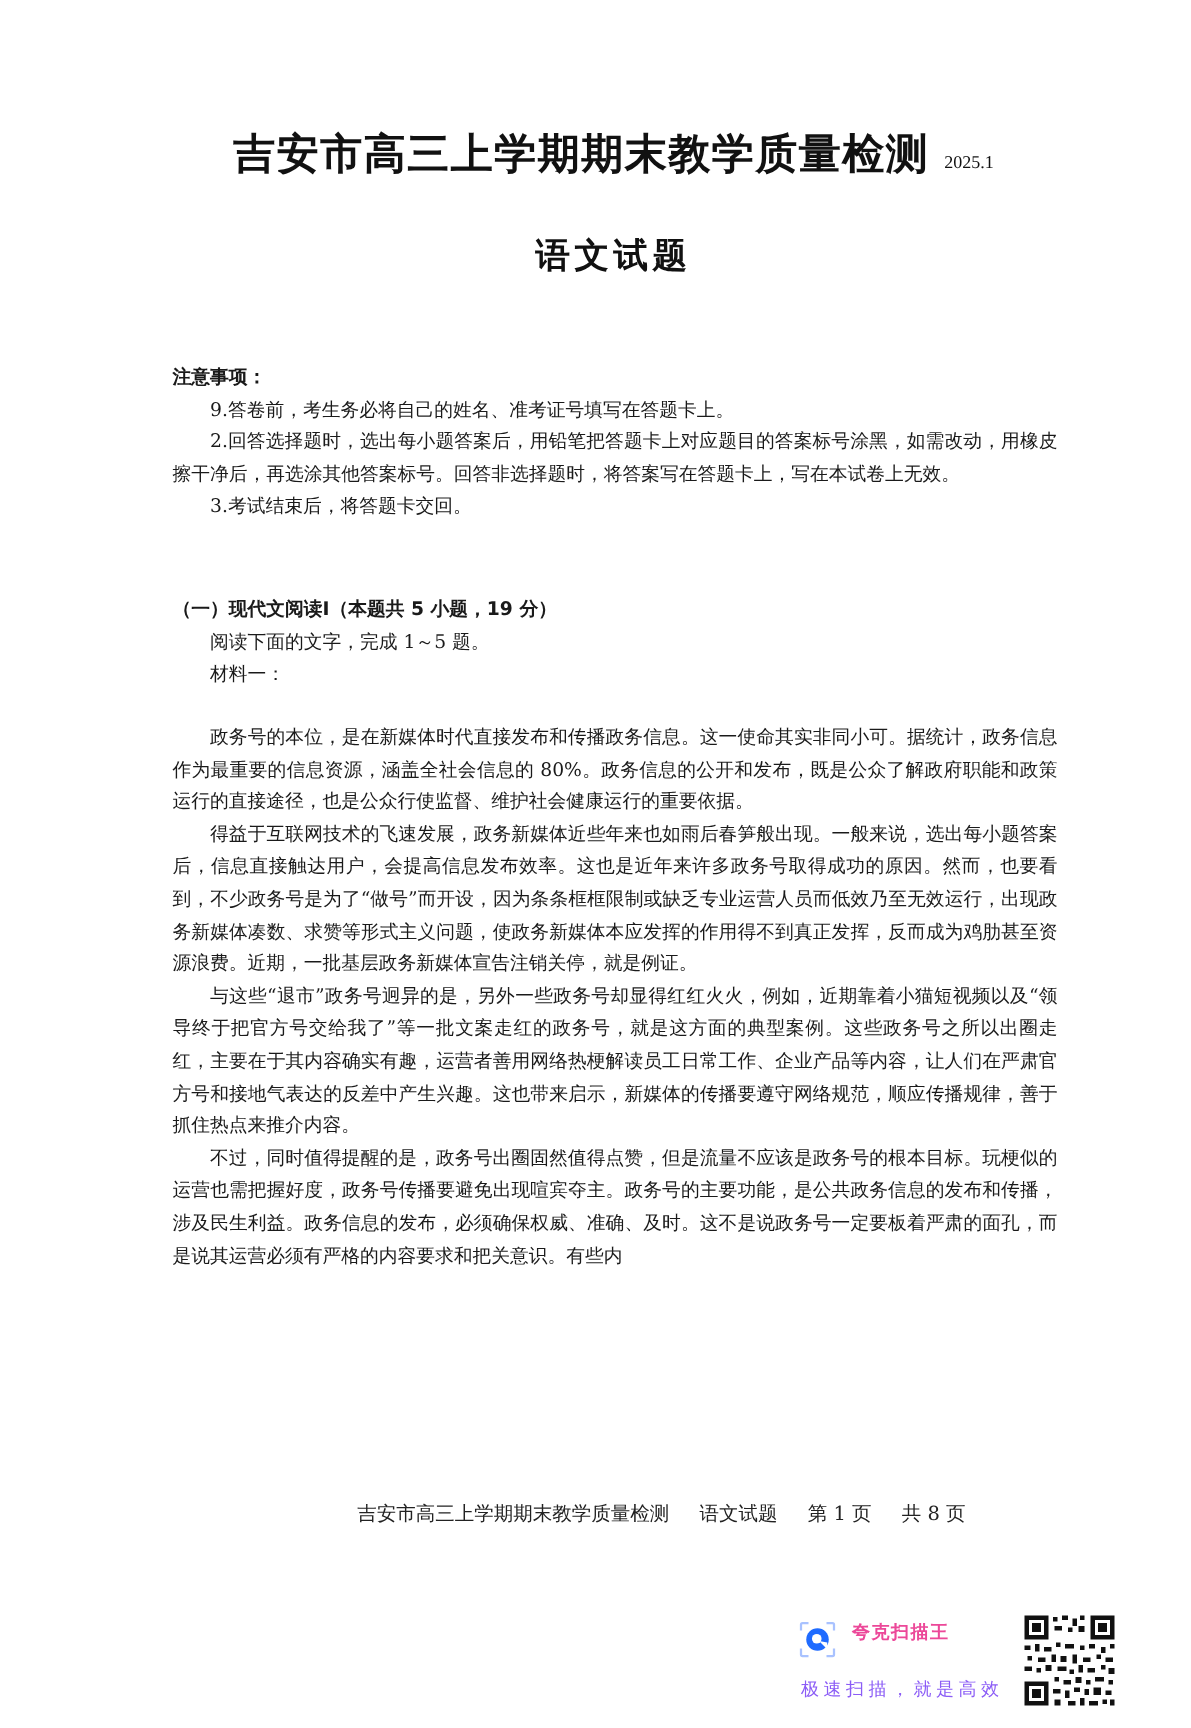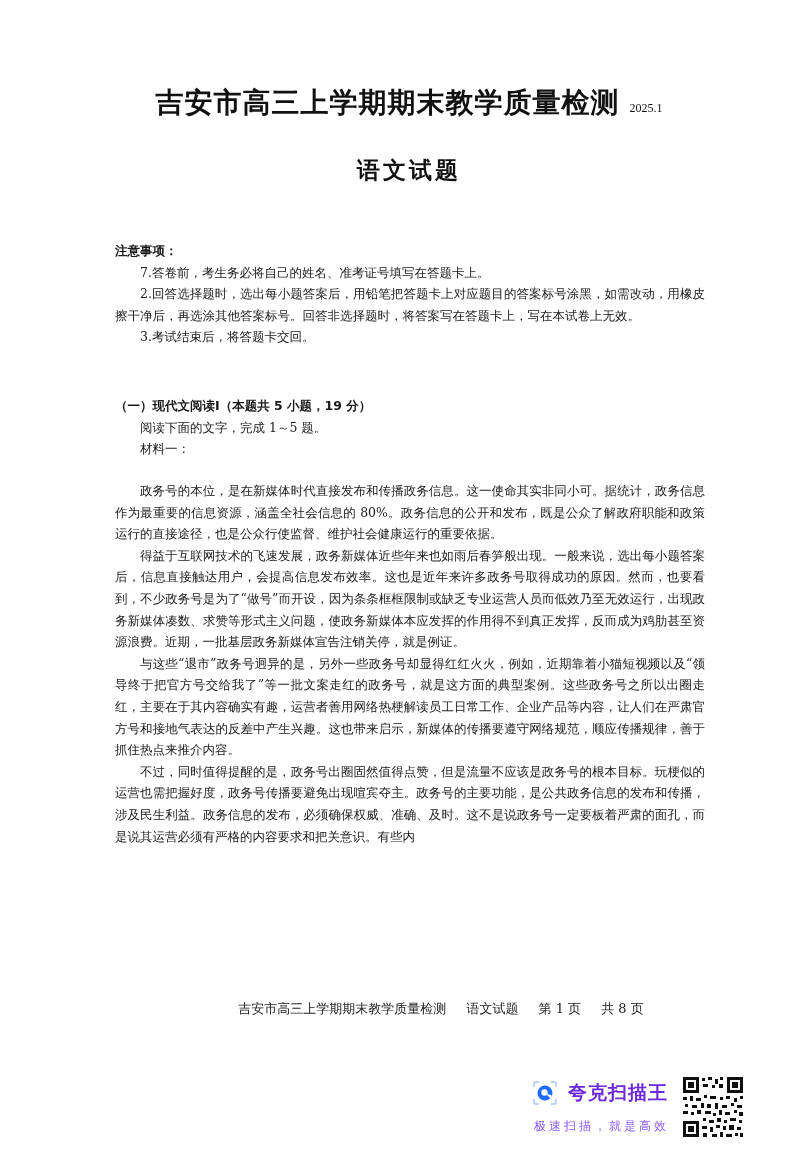--- a/index.html
+++ b/index.html
@@ -30,38 +30,38 @@
                line-height: 21.6px; }
   .body-text p { margin: 0; text-indent: 2em; text-align: justify; }
 
   .footer { position: absolute; left: 0; width: 794px; top: 1000px; text-align: center;
             font-size: 13px; color: #222; padding-left: 32px; }
   .footer span { margin: 0 8px; }
 
   .watermark { position: absolute; left: 512px; top: 1070px; width: 280px; height: 80px; }
   .wm-logo { position: absolute; left: 8px; top: 10px; width: 26px; height: 26px; }
   .wm-brand { position: absolute; left: 44px; top: 10px; font-family: Liberation Serif, serif;
-              font-weight: bold; font-size: 19px; color: #6d28d9; letter-spacing: 1px; }
+              font-weight: bold; font-size: 12px; color: #ec4899; letter-spacing: 1px; }
   .wm-slogan { position: absolute; left: 10px; top: 48px; font-family: "DejaVu Sans", sans-serif;
                font-size: 12px; color: #8b5cf6; letter-spacing: 3px; }
   .wm-qr { position: absolute; left: 158px; top: 6px; width: 62px; height: 62px; }
 </style>
 </head>
 <body>
 
 <div class="page">
 
   <div class="main-title">
     <span>吉安市高三上学期期末教学质量检测</span><span class="date">2025.1</span>
   </div>
   <div class="subject-title">语文试题</div>
 
   <div class="notice">
     <div class="notice-heading">注意事项：</div>
-    <p>7.答卷前，考生务必将自己的姓名、准考证号填写在答题卡上。</p>
+    <p>9.答卷前，考生务必将自己的姓名、准考证号填写在答题卡上。</p>
     <p>2.回答选择题时，选出每小题答案后，用铅笔把答题卡上对应题目的答案标号涂黑，如需改动，用橡皮擦干净后，再选涂其他答案标号。回答非选择题时，将答案写在答题卡上，写在本试卷上无效。</p>
     <p>3.考试结束后，将答题卡交回。</p>
   </div>
 
   <div class="section">
     <p class="sub-heading">（一）现代文阅读Ⅰ（本题共 5 小题，19 分）</p>
     <p class="instruction">阅读下面的文字，完成 1～5 题。</p>
     <p class="material-label">材料一：</p>
   </div>
 

